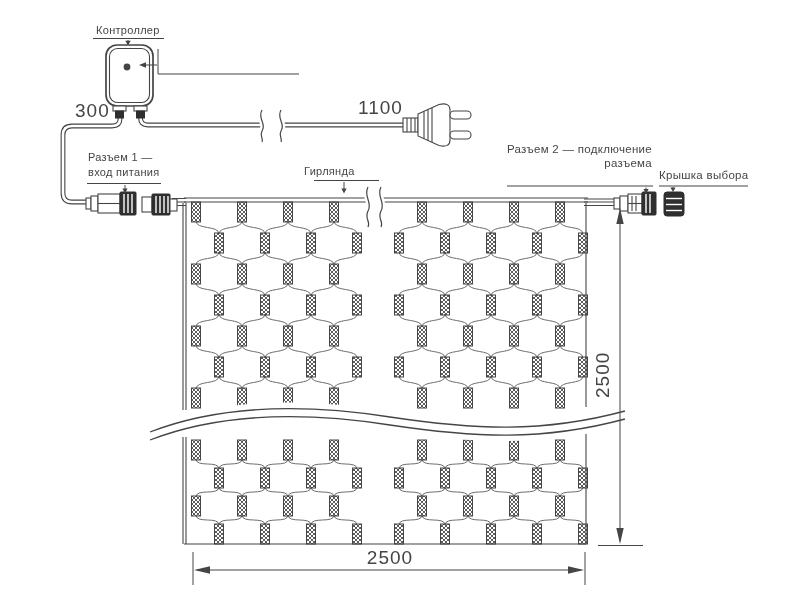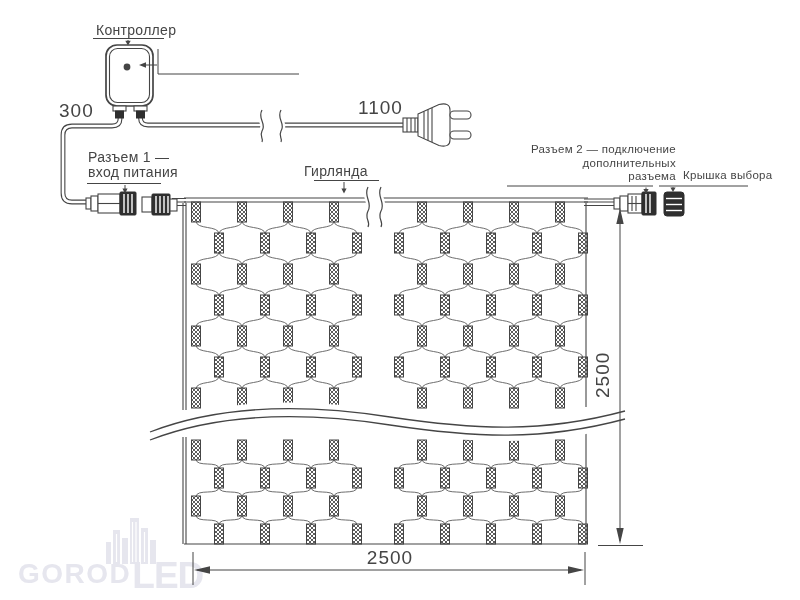--- a/index.html
+++ b/index.html
@@ -18,61 +18,39 @@
   .cab-i{stroke:#fff;stroke-width:2.6;fill:none;}
   .halo-band{stroke:#fff;stroke-width:20;fill:none;}
   .sq-halo{stroke:#fff;stroke-width:6;fill:none;}
   .sq{stroke:var(--ink);stroke-width:1.2;fill:none;}
   .bulb{fill:url(#hatch);stroke:var(--ink);stroke-width:1;}
   .mesh{fill:none;stroke:#5c5c5c;stroke-width:0.9;}
   .wfill{fill:#fff;stroke:var(--ink);stroke-width:1.1;}
   .dfill{fill:var(--dark);stroke:var(--dark);}
   .rib{stroke:#fff;stroke-width:1.4;}
   
-  .lbl{position:absolute;color:var(--ink);font-size:14px;line-height:15px;
+  .lbl{position:absolute;color:var(--ink);font-size:11px;line-height:15px;
        letter-spacing:.3px;white-space:nowrap;}
-  .lbl.small{font-size:11.5px;line-height:13.5px;margin-left:24px;}
+  .lbl.small{font-size:11.5px;line-height:13.5px;}
   .dim{position:absolute;color:var(--ink);font-size:19px;letter-spacing:1px;white-space:nowrap;}
   #dim-right{left:580px;top:363px;width:46px;height:24px;line-height:24px;
        text-align:center;transform:rotate(-90deg);}
   #dim-bottom{left:354px;top:547px;width:72px;text-align:center;}
   
   #logo{position:absolute;left:18px;top:514px;width:190px;height:80px;color:var(--watermark);}
   #logo .row{position:absolute;left:0;bottom:4px;display:flex;align-items:flex-end;}
   #logo .g1{font-size:28px;font-weight:700;letter-spacing:1.5px;}
   #logo .g2{font-size:37px;font-weight:800;letter-spacing:-1px;margin-left:1px;line-height:28px;}
   #logo svg{position:absolute;left:86px;top:0;}
 </style>
 </head>
 <body>
 
 <div id="stage">
 
-  <div id="logo">
-    <svg width="58" height="52" viewBox="0 0 58 52">
-      <g fill="var(--watermark)">
-        <rect x="2" y="28" width="5" height="22"></rect>
-        <rect x="9" y="16" width="7" height="34"></rect>
-        <rect x="18" y="24" width="6" height="26"></rect>
-        <rect x="26" y="4" width="9" height="46"></rect>
-        <rect x="37" y="14" width="7" height="36"></rect>
-        <rect x="46" y="26" width="6" height="24"></rect>
-      </g>
-      <g stroke="#fff" stroke-width="1.2">
-        <line x1="28.5" y1="8" x2="28.5" y2="48"></line>
-        <line x1="32" y1="8" x2="32" y2="48"></line>
-        <line x1="12.5" y1="20" x2="12.5" y2="48"></line>
-        <line x1="40.5" y1="18" x2="40.5" y2="48"></line>
-      </g>
-    </svg>
-    <div class="row">
-      <span class="g1">GOROD</span>
-      <span class="g2">LED</span>
-    </div>
-  </div>
 
   <svg id="diagram" width="800" height="600" viewBox="0 0 800 600">
     <defs>
       <pattern id="hatch" width="4" height="4" patternUnits="userSpaceOnUse">
         <path d="M0,0L4,4M4,0L0,4" stroke="#4a4a4a" stroke-width="0.9"></path>
       </pattern>
     </defs>
 
     <g class="ln">
       <line x1="184" y1="198" x2="588" y2="198"></line>
@@ -468,22 +446,21 @@
   </svg>
 
   <div class="lbl" style="left:96px;top:23px">Контроллер</div>
   <div class="lbl" style="left:88px;top:150px">
     <div>Разъем 1 —</div>
     <div>вход питания</div>
   </div>
   <div class="lbl" style="left:304px;top:164px">Гирлянда</div>
   <div class="lbl small" style="left:505px;top:143px;width:147px;text-align:right">
     <div>Разъем 2 — подключение</div>
-    <div>дополнительных</div>
     <div>разъема</div>
   </div>
   <div class="lbl small" style="left:659px;top:169px">Крышка выбора</div>
 
-  <div class="dim" style="left:59px;top:100px">300</div>
+  <div class="dim" style="left:75px;top:100px">300</div>
   <div class="dim" style="left:358px;top:97px">1100</div>
   <div class="dim" id="dim-bottom">2500</div>
   <div class="dim" id="dim-right">2500</div>
 </div>
 
 </body></html>

